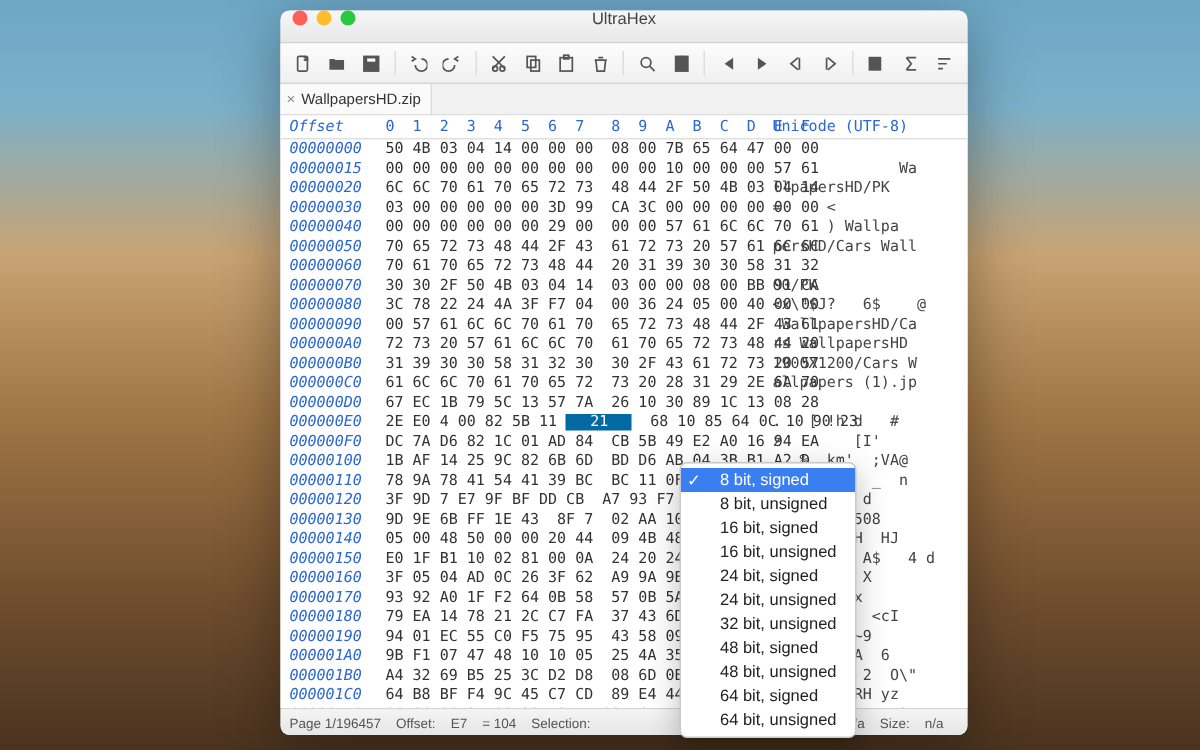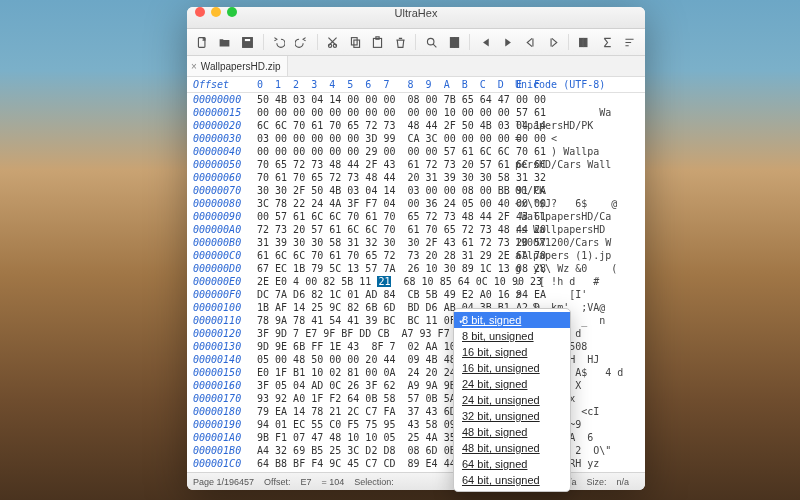--- a/index.html
+++ b/index.html
@@ -25,24 +25,24 @@
 .col-h{width:242px;padding-left:4px;letter-spacing:0;white-space:pre;}
 .col-a{flex:1;padding-left:16px;white-space:pre;}
 .row{display:flex;}
 .row .col-o{color:#2a67d4;}
 .row .col-h{color:#333;white-space:pre;}
 .row .col-a{color:#444;white-space:pre;overflow:hidden;}
 .statusbar{height:17px;background:linear-gradient(#f4f4f4,#e6e6e6);border-top:1px solid #d5d5d5;display:flex;align-items:center;font-size:9px;color:#555;padding:0 6px;border-radius:0 0 6px 6px;}
 .sfield{margin-right:10px;white-space:nowrap;}
 .sfill{flex:1;}
 .ctxmenu{position:absolute;left:266px;top:301px;width:116px;background:#fff;border:1px solid #c8c8c8;border-radius:5px;box-shadow:0 6px 20px rgba(0,0,0,.25);padding:3px 0;font-size:11px;z-index:50;}
-.mitem{padding:2px 12px 2px 8px;color:#222;cursor:default;position:relative;text-decoration:underline;}
+.mitem{padding:2px 12px 2px 26px;color:#222;cursor:default;position:relative;}
 .mitem.sel{background:#3a7ff2;color:#fff;}
 .mitem.sel::before{content:"✓";position:absolute;left:4px;}
-.cursor{background:#0369a1;color:#fff;padding:0 1px;}
+.cursor{background:#0369a1;color:#fff;padding:0 16px;}
 </style>
 </head>
 <body>
 
 <div class="desktop">
   <div class="window">
 
     <div class="titlebar">
       <div class="traffic">
         <div class="dot red"></div>
@@ -234,21 +234,20 @@
             <div class="col-a">1900X1200/Cars W</div>
           </div>
           <div class="row">
             <div class="col-o">000000C0</div>
             <div class="col-h">61 6C 6C 70 61 70 65 72  73 20 28 31 29 2E 6A 70</div>
             <div class="col-a">allpapers (1).jp</div>
           </div>
           <div class="row">
             <div class="col-o">000000D0</div>
             <div class="col-h">67 EC 1B 79 5C 13 57 7A  26 10 30 89 1C 13 08 28</div>
-            <div class="col-a">g  y\\ Wz &amp;0    (</div>
           </div>
           <div class="row">
             <div class="col-o">000000E0</div>
             <div class="col-h">2E E0 4 00 82 5B 11 <span class="cursor">21</span>  68 10 85 64 0C 10 90 23 </div>
             <div class="col-a">.   [ !h d   #</div>
           </div>
           <div class="row">
             <div class="col-o">000000F0</div>
             <div class="col-h">DC 7A D6 82 1C 01 AD 84  CB 5B 49 E2 A0 16 94 EA</div>
             <div class="col-a">z        [I' </div>

